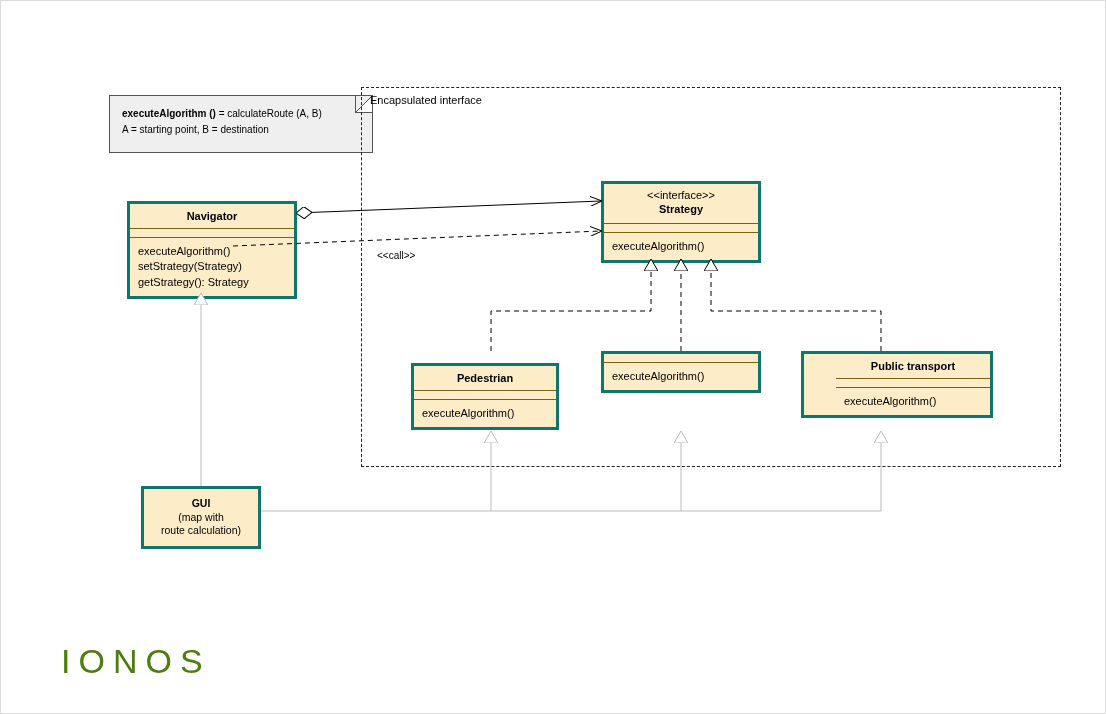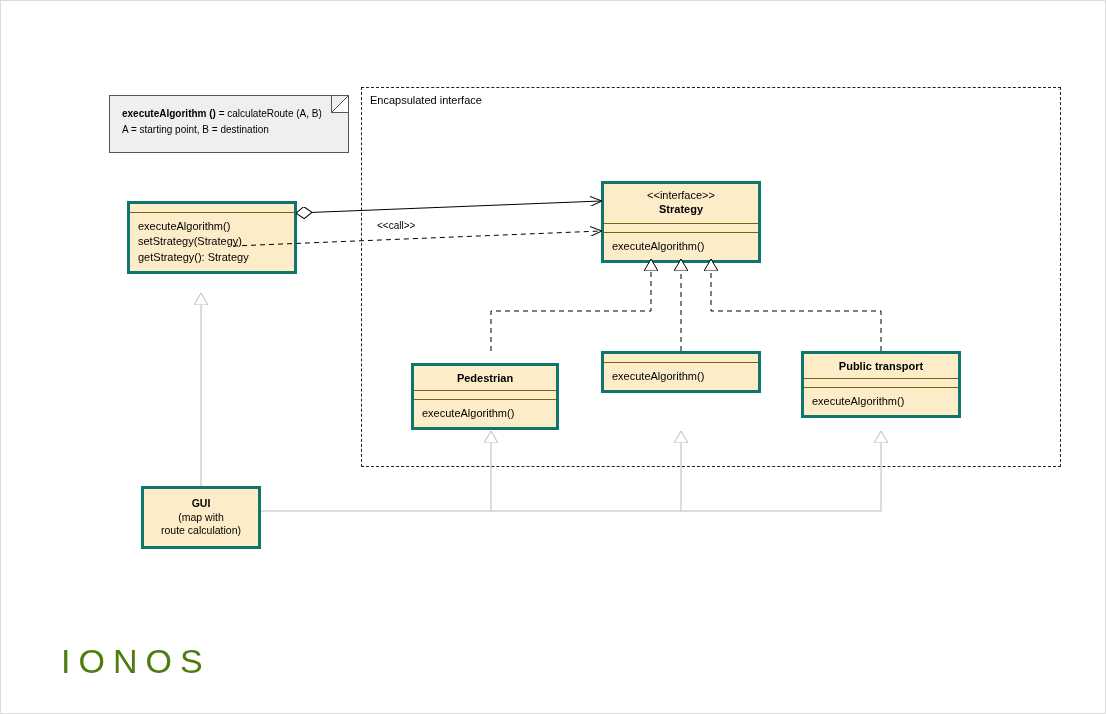--- a/index.html
+++ b/index.html
@@ -18,21 +18,21 @@
     height: 714px;
     border: 1px solid #dcdcdc;
     box-sizing: border-box;
   }
 
   
   .note-box {
     position: absolute;
     left: 108px;
     top: 94px;
-    width: 240px;
+    width: 264px;
     height: 58px;
     background: #efefef;
     border: 1px solid #555;
     box-sizing: border-box;
     padding: 10px 10px 8px 12px;
     font-size: 10px;
     line-height: 1.6;
   }
   .note-corner {
     position: absolute;
@@ -95,33 +95,33 @@
   #strategy {
     left: 600px; top: 180px; width: 160px;
   }
   #pedestrian {
     left: 410px; top: 362px; width: 148px;
   }
   #car {
     left: 600px; top: 350px; width: 160px;
   }
   #public-transport {
-    left: 800px; top: 350px; width: 160px;
+    left: 800px; top: 350px; width: 192px; padding-left: 32px;
   }
   #gui {
     left: 140px; top: 485px; width: 120px;
     text-align: center;
     padding: 8px 6px;
     font-size: 10.5px;
     line-height: 1.3;
   }
 
   .call-label {
     position: absolute;
-    left: 376px; top: 219px;
+    left: 376px; top: 249px;
     font-size: 10px;
     background: #fff;
   }
 
   .logo {
     position: absolute;
     left: 60px;
     bottom: 32px;
     font-family: Arial, sans-serif;
     font-size: 34px;
@@ -148,20 +148,21 @@
     </div>
     <div>A = starting point, B = destination</div>
     <div class="note-corner"></div>
   </div>
 
   <div class="enc-frame">
     <div class="enc-label">Encapsulated interface</div>
   </div>
 
   <div id="navigator" class="class-box">
+    <div class="class-title">Navigator</div>
     <div class="class-attr"></div>
     <div class="class-ops">
       <div>executeAlgorithm()</div>
       <div>setStrategy(Strategy)</div>
       <div>getStrategy(): Strategy</div>
     </div>
   </div>
 
   <div id="strategy" class="class-box">
     <div class="stereo-title">

